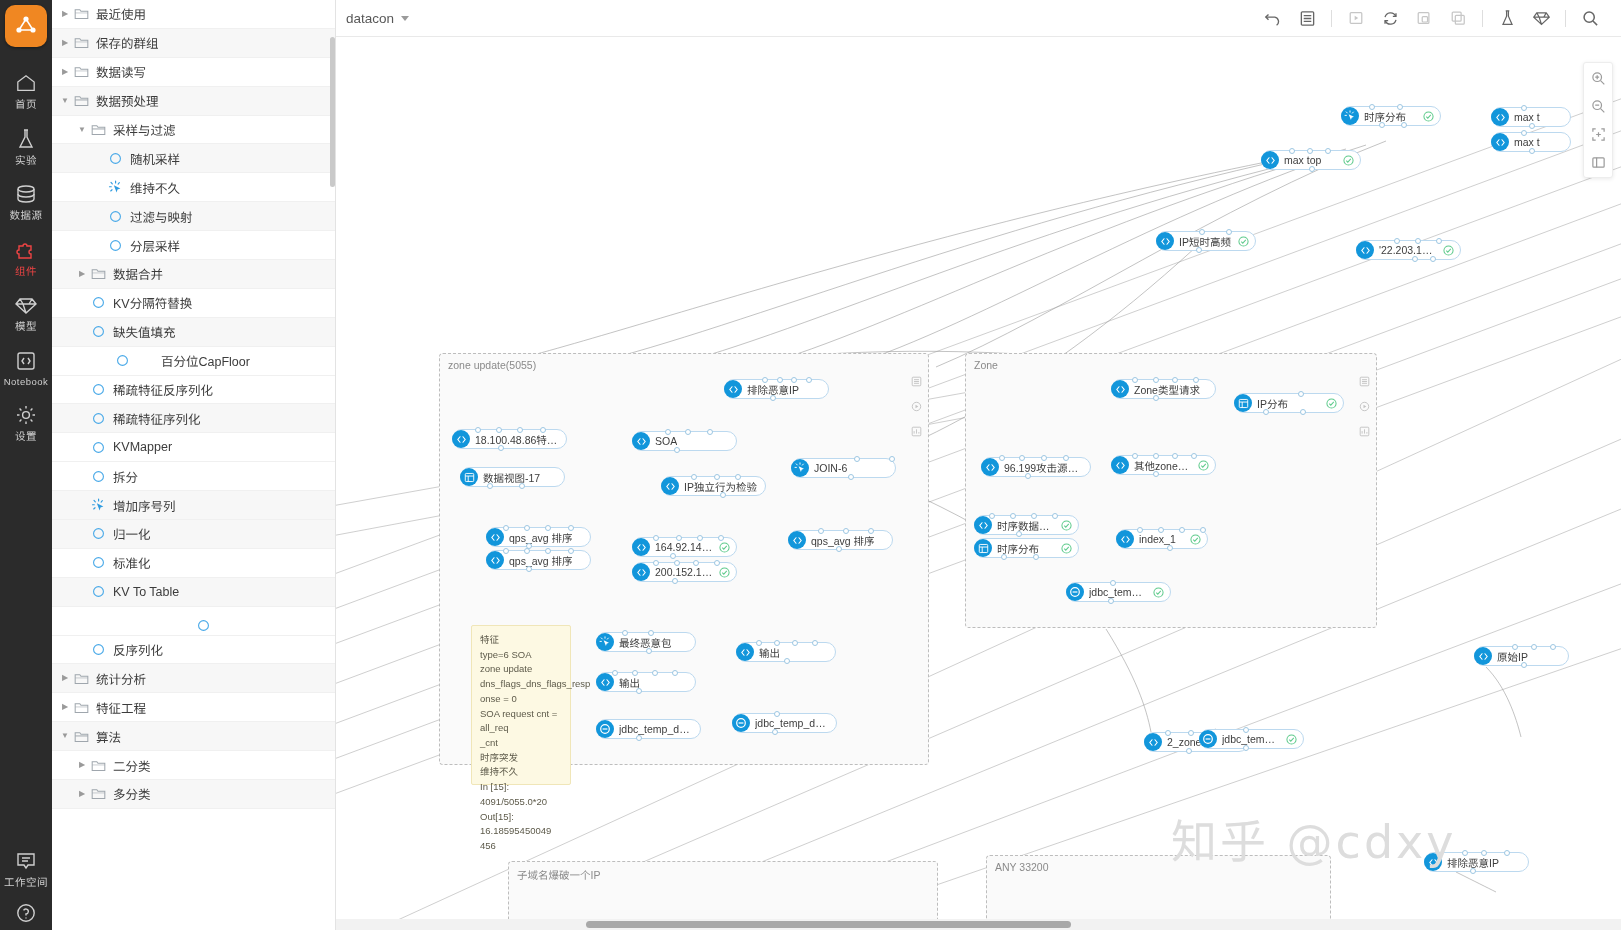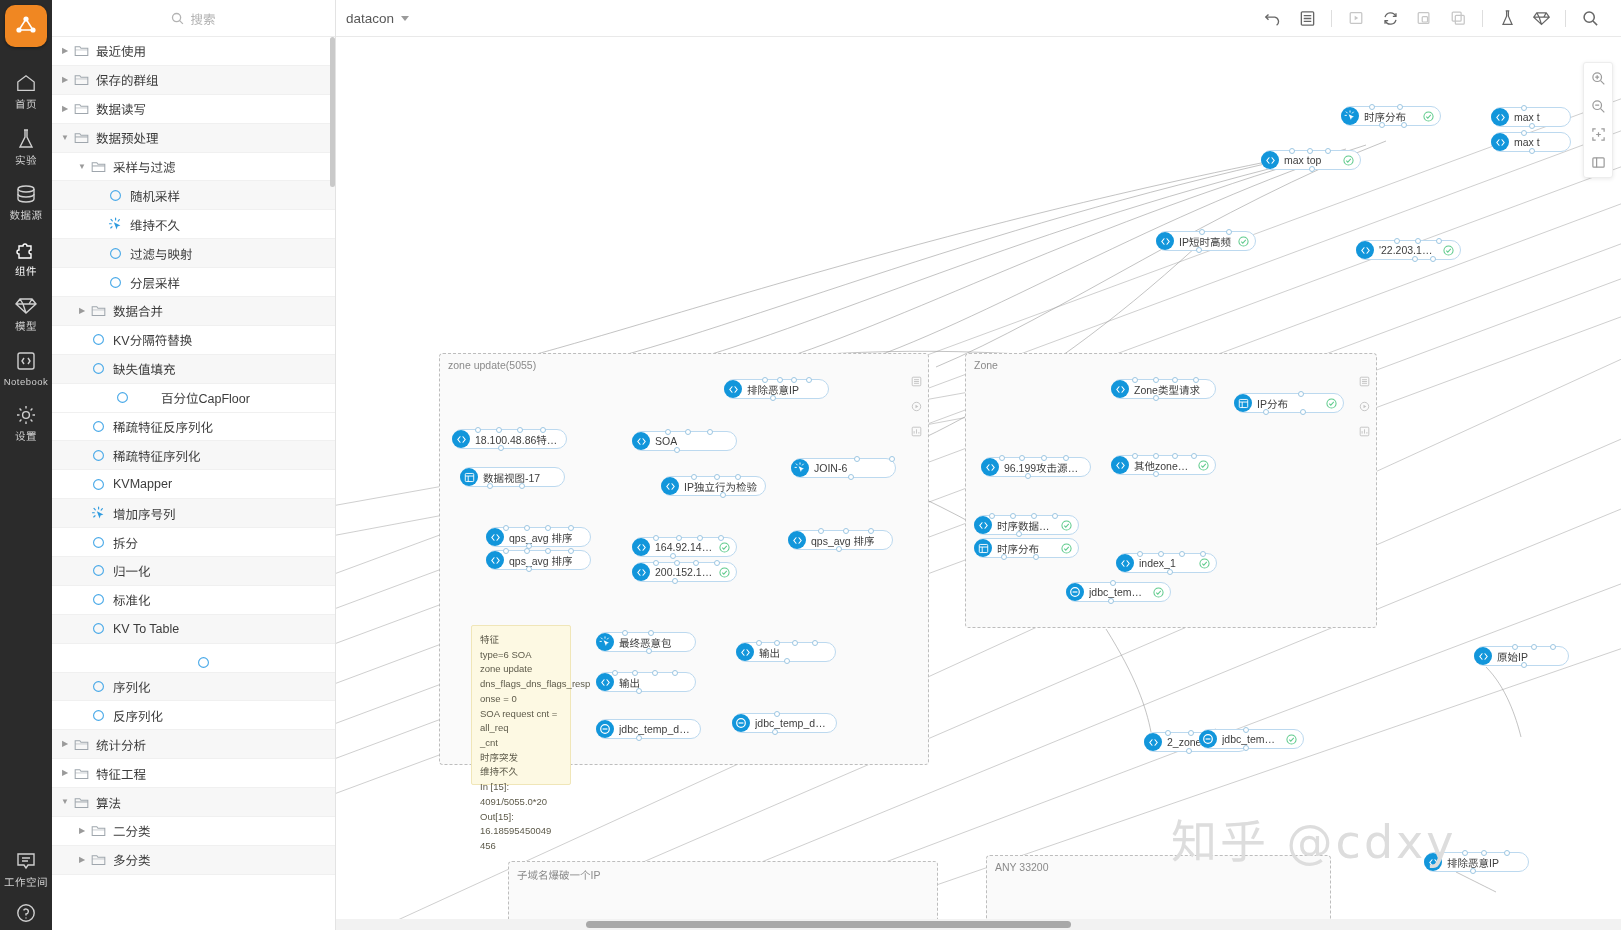--- a/index.html
+++ b/index.html
@@ -25,21 +25,21 @@
     box-shadow:0 1px 3px rgba(0,0,0,.4);
   }
   .logo svg{display:block}
   .rail-item{
     width:52px;padding:9px 0 7px;display:flex;flex-direction:column;
     align-items:center;justify-content:center;cursor:pointer;
     color:#cfcfcf;
   }
   .rail-item .ri-ico{height:26px;display:flex;align-items:center;justify-content:center;}
   .rail-item .ri-lbl{font-size:10.5px;margin-top:3px;line-height:1;letter-spacing:.5px;}
-  .rail-item.active{color:#ffffff;}
+  .rail-item.active{color:#ef4444;}
   .rail-spacer{flex:1 1 auto;}
   .rail-bottom{padding-bottom:4px;}
   .rail-item.small .ri-lbl{font-size:9.5px;}
 
   
   .panel{
     width:283px;flex:0 0 283px;height:930px;background:#fff;
     border-right:1px solid #e3e3e3;position:relative;display:flex;flex-direction:column;
     z-index:30;
   }
@@ -255,31 +255,20 @@
         <svg width="22" height="22" viewBox="0 0 22 22" fill="none" stroke="currentColor" stroke-width="1.4">
           <circle cx="11" cy="11" r="8.2"></circle>
           <path d="M8.6 8.4 A2.5 2.5 0 1 1 11 12 L11 13.4"></path>
           <circle cx="11" cy="16" r=".7" fill="currentColor" stroke="none"></circle>
         </svg>
       </span>
     </div>
   </div>
 
   <div class="panel">
-    <div class="panel-search">
-      <div class="search-box">
-        <span class="s-ico">
-          <svg width="13" height="13" viewBox="0 0 14 14" fill="none" stroke="currentColor" stroke-width="1.4">
-            <circle cx="6" cy="6" r="4.4"></circle>
-              <path d="M9.3 9.3 L12.8 12.8"></path>
-          </svg>
-        </span>
-        <span>搜索</span>
-      </div>
-    </div>
 
     <div class="tree" id="tree-container">
         <div class="tnode" style="padding-left: 8px;">
           <span class="tw">▶</span>
           <span class="tico">
             <svg width="15" height="13" viewBox="0 0 16 14" fill="none" stroke="#9fa6ad" stroke-width="1.1">
               <path d="M1.2 3 L1.2 12.3 L14.8 12.3 L14.8 4.6 L7.4 4.6 L6.2 3 Z"></path>
               <path d="M1.2 6.4 L14.8 6.4" stroke-opacity=".55"></path>
             </svg>
           </span>
@@ -421,85 +410,76 @@
         </div>
         <div class="tnode" style="padding-left: 25px; text-align: center;">
           <span class="tw"></span>
           <span class="tico">
             <svg width="13" height="13" viewBox="0 0 14 14" fill="none" stroke="#49a9e8" stroke-width="1.2">
               <circle cx="7" cy="7" r="5.3"></circle>
             </svg>
           </span>
           <span class="tlabel">KVMapper</span>
         </div>
+        <div class="tnode" style="padding-left: 25px;">
+          <span class="tw"></span>
+          <span class="tico">
+            <svg width="13" height="13" viewBox="0 0 14 14" fill="none" stroke="#49a9e8" stroke-width="1.2">
+              <circle cx="7" cy="7" r="5.3"></circle>
+            </svg>
+          </span>
+          <span class="tlabel">拆分</span>
+        </div>
         <div class="tnode zebra" style="padding-left: 25px;">
           <span class="tw"></span>
           <span class="tico">
             <svg width="15" height="15" viewBox="0 0 16 16" fill="none">
               <g stroke="#2f9bdf" stroke-width="1.25" stroke-linecap="round">
                 <path d="M3.2 2.6 L4.6 4.1 M8.1 1.2 L8.1 3.1 M12.1 2.9 L10.8 4.3 M1.6 7.2 L3.5 7.2 M2.9 11.7 L4.3 10.4"></path>
               </g>
               <path d="M6.2 5.6 L13.2 9.1 L10.1 10.1 L9.2 13.3 Z" fill="#2f9bdf"></path>
             </svg>
           </span>
           <span class="tlabel">增加序号列</span>
         </div>
+        <div class="tnode zebra" style="padding-left: 25px;">
+          <span class="tw"></span>
+          <span class="tico">
+            <svg width="13" height="13" viewBox="0 0 14 14" fill="none" stroke="#49a9e8" stroke-width="1.2">
+              <circle cx="7" cy="7" r="5.3"></circle>
+            </svg>
+          </span>
+          <span class="tlabel">归一化</span>
+        </div>
         <div class="tnode" style="padding-left: 25px;">
           <span class="tw"></span>
           <span class="tico">
             <svg width="13" height="13" viewBox="0 0 14 14" fill="none" stroke="#49a9e8" stroke-width="1.2">
               <circle cx="7" cy="7" r="5.3"></circle>
             </svg>
           </span>
-          <span class="tlabel">拆分</span>
+          <span class="tlabel">标准化</span>
         </div>
         <div class="tnode zebra" style="padding-left: 25px;">
           <span class="tw"></span>
           <span class="tico">
             <svg width="13" height="13" viewBox="0 0 14 14" fill="none" stroke="#49a9e8" stroke-width="1.2">
               <circle cx="7" cy="7" r="5.3"></circle>
             </svg>
           </span>
-          <span class="tlabel">归一化</span>
-        </div>
-        <div class="tnode" style="padding-left: 25px;">
-          <span class="tw"></span>
-          <span class="tico">
-            <svg width="13" height="13" viewBox="0 0 14 14" fill="none" stroke="#49a9e8" stroke-width="1.2">
-              <circle cx="7" cy="7" r="5.3"></circle>
-            </svg>
-          </span>
-          <span class="tlabel">标准化</span>
-        </div>
-        <div class="tnode zebra" style="padding-left: 25px;">
-          <span class="tw"></span>
-          <span class="tico">
-            <svg width="13" height="13" viewBox="0 0 14 14" fill="none" stroke="#49a9e8" stroke-width="1.2">
-              <circle cx="7" cy="7" r="5.3"></circle>
-            </svg>
-          </span>
           <span class="tlabel">KV To Table</span>
         </div>
         <div class="tnode" style="padding-left: 25px; flex-direction: column;">
           <span class="tw"></span>
           <span class="tico">
             <svg width="13" height="13" viewBox="0 0 14 14" fill="none" stroke="#49a9e8" stroke-width="1.2">
               <circle cx="7" cy="7" r="5.3"></circle>
             </svg>
           </span>
           <span class="tlabel">Table to KV</span>
-        </div>
-        <div class="tnode zebra" style="padding-left: 25px;">
-          <span class="tw"></span>
-          <span class="tico">
-            <svg width="13" height="13" viewBox="0 0 14 14" fill="none" stroke="#49a9e8" stroke-width="1.2">
-              <circle cx="7" cy="7" r="5.3"></circle>
-            </svg>
-          </span>
-          <span class="tlabel">序列化</span>
         </div>
         <div class="tnode" style="padding-left: 25px;">
           <span class="tw"></span>
           <span class="tico">
             <svg width="13" height="13" viewBox="0 0 14 14" fill="none" stroke="#49a9e8" stroke-width="1.2">
               <circle cx="7" cy="7" r="5.3"></circle>
             </svg>
           </span>
           <span class="tlabel">反序列化</span>
         </div>
@@ -1114,21 +1094,21 @@
             <span class="nlabel">时序分布</span>
             <span class="ncheck">
               <svg width="11" height="11" viewBox="0 0 12 12" fill="none" stroke="#5fcb8c" stroke-width="1.1">
                 <circle cx="6" cy="6" r="5"></circle>
                 <path d="M3.6 6.1 L5.2 7.8 L8.5 4.2"></path>
               </svg>
             </span>
             <span class="port pb" style="left: 26.4px;"></span>
             <span class="port pb" style="left: 57.9px;"></span>
           </div>
-          <div class="node" style="left: 780px; top: 516px; width: 101px;">
+          <div class="node" style="left: 780px; top: 492px; width: 92px;">
             <span class="nico">
               <svg width="11" height="11" viewBox="0 0 12 12" fill="none" stroke="#fff" stroke-width="1.2" stroke-linecap="round">
                 <path d="M4.4 3 L2 6 L4.4 9 M7.6 3 L10 6 L7.6 9"></path>
               </svg>
             </span>
             <span class="nlabel">index_1</span>
             <span class="ncheck">
               <svg width="11" height="11" viewBox="0 0 12 12" fill="none" stroke="#5fcb8c" stroke-width="1.1">
                 <circle cx="6" cy="6" r="5"></circle>
                 <path d="M3.6 6.1 L5.2 7.8 L8.5 4.2"></path>

